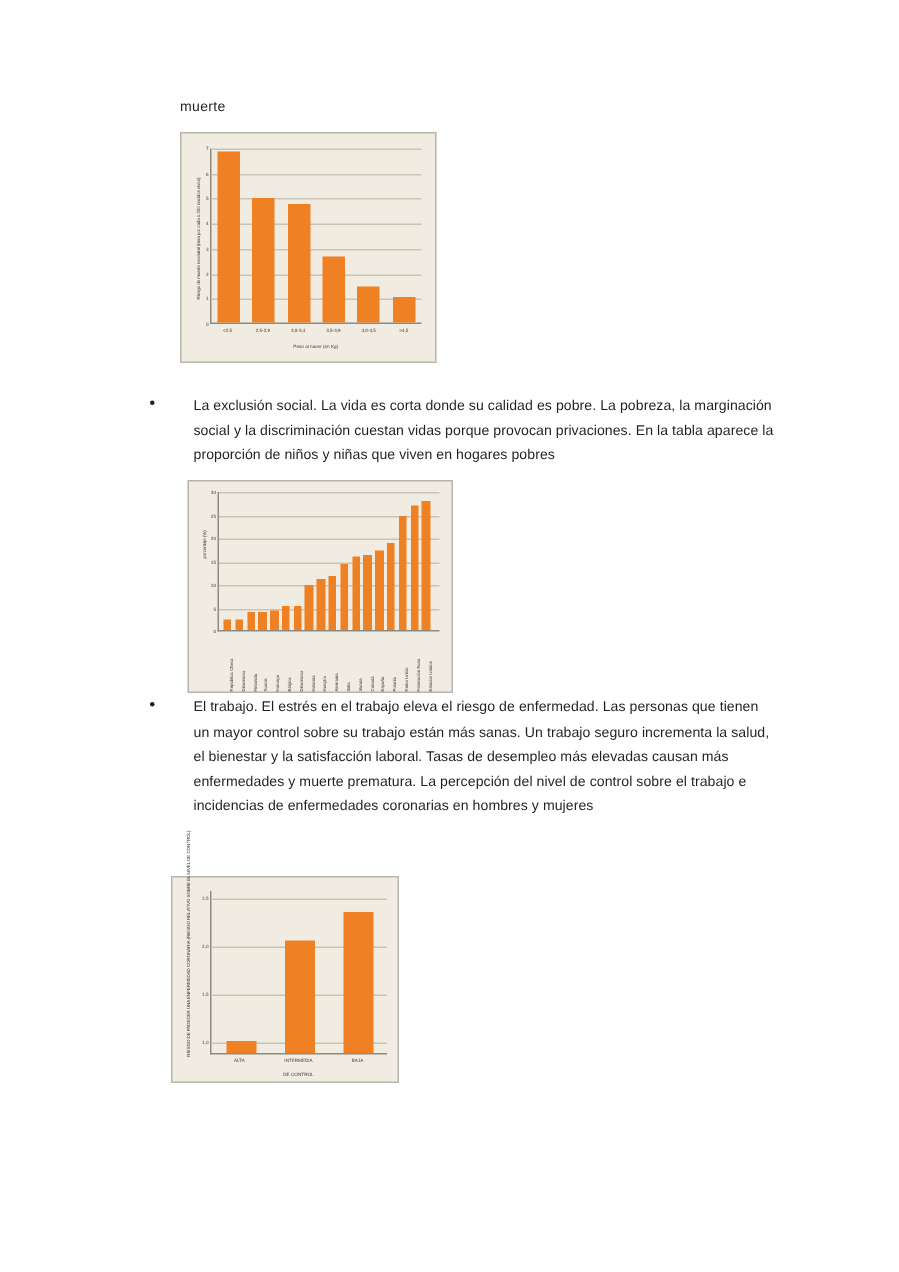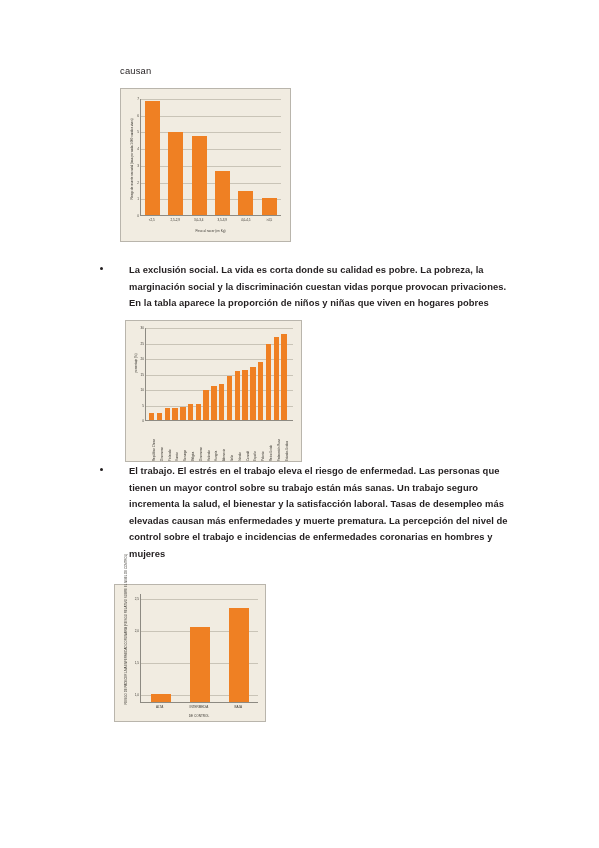--- a/index.html
+++ b/index.html
@@ -32,21 +32,20 @@
   }
 
   .bullet-block {
     position: absolute;
     left: 98px;
     width: 418px;
     font-size: 9.4px;
     line-height: 16.6px;
     color: #231f20;
     letter-spacing: .05px;
-    font-weight: bold;
   }
   .bullet-block .dot {
     position: absolute;
     left: 2px;
     top: 4.5px;
     width: 3.2px;
     height: 3.2px;
     background: #231f20;
     border-radius: 50%;
   }
@@ -133,21 +132,21 @@
     transform-origin: 0 0;
     transform: rotate(-90deg);
     text-align: right;
   }
 </style>
 </head>
 <body>
 
 <div class="page">
 
-  <div class="orphan-word">causan</div>
+  <div class="orphan-word">muerte</div>
 
   <div class="chart" style="left:120px; top:88px; width:171px; height:154px;">
 
     <div class="ylabel" style="left:-44px; top:68px; width:110px;">Riesgo de muerte neonatal (tasa por cada 1.000 nacidos vivos)</div>
 
     <div class="plot" style="left:19px; top:10px; width:141px; height:117px;">
 
       <div class="gridline" style="top:0px;"></div>
       <div class="gridline" style="top:16.7px;"></div>
       <div class="gridline" style="top:33.4px;"></div>

